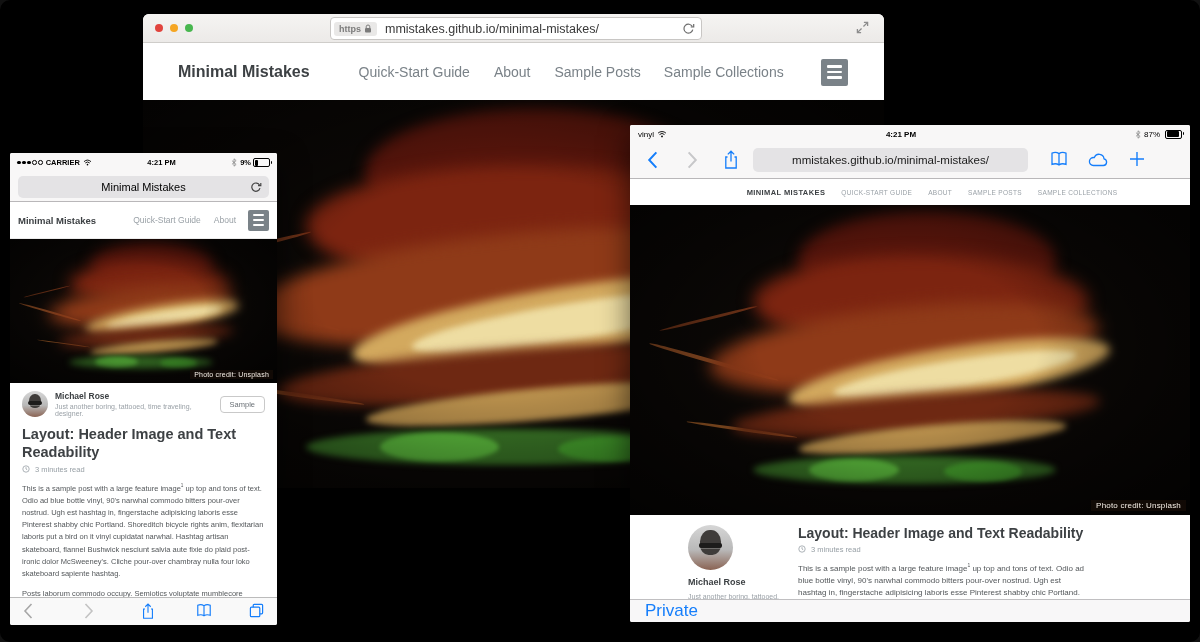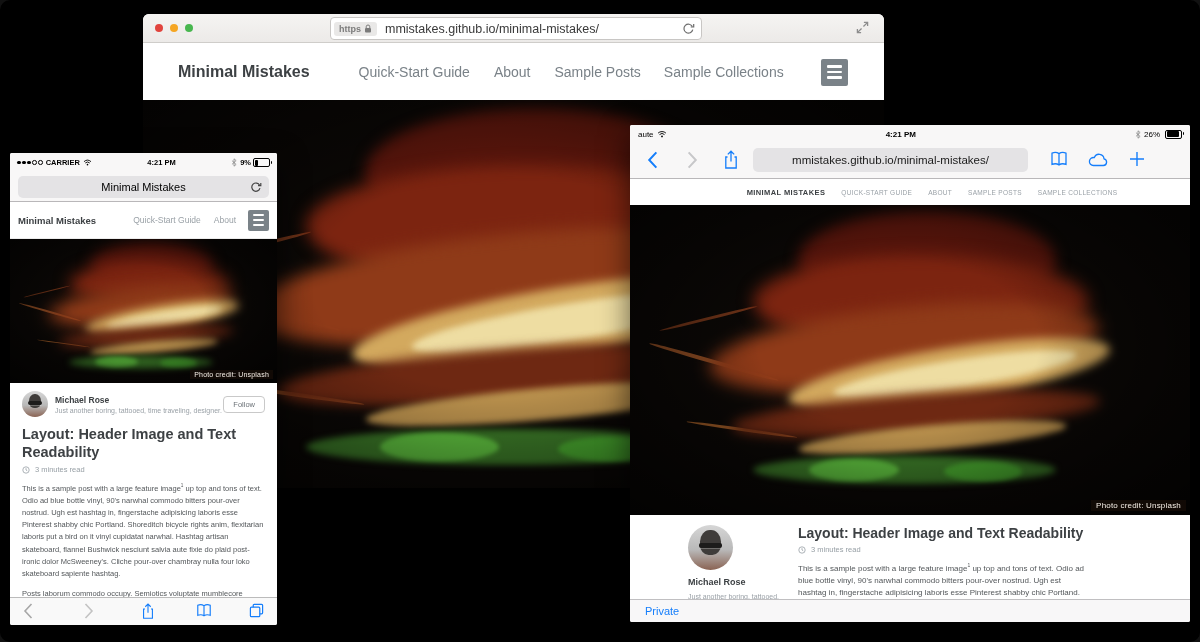--- a/index.html
+++ b/index.html
@@ -59,21 +59,21 @@
   .d-nav{height:58px;display:flex;align-items:center;padding:0 36px 0 35px;background:#fff;}
   .d-brand{font-size:16px;font-weight:bold;color:#3d4144;}
   .d-link{font-size:14px;color:#7a8288;}
   .d-link.l0{margin-left:49px;} .d-link.l1{margin-left:24px;} .d-link.l2{margin-left:24px;} .d-link.l3{margin-left:23px;}
   .burger{margin-left:auto;width:27px;height:27px;background:#7a8288;border-radius:2px;
           display:flex;flex-direction:column;justify-content:center;align-items:center;gap:3px;cursor:pointer;}
   .burger b{width:15px;height:2.5px;background:#fff;border-radius:1px;}
   .d-photo{top:86px;height:406px;}
   .d-content{position:absolute;top:492px;left:0;right:0;bottom:0;padding:26px 30px 0 187px;overflow:hidden;}
   .d-title{margin:0;font-size:21px;font-weight:bold;color:#3d4144;letter-spacing:-.2px;}
-  .meta{display:flex;align-items:flex-end;gap:5px;color:#98a0a6;}
+  .meta{display:flex;align-items:flex-start;gap:5px;color:#98a0a6;}
   .d-meta{margin-top:9px;font-size:13px;}
   .d-body{margin-top:13px;width:592px;font-size:15px;line-height:1.6;color:#53575a;}
   sup{font-size:.62em;}
 
   
   .iphone{left:10px;top:153px;width:267px;height:472px;border-radius:2px;z-index:3;
           box-shadow:0 10px 30px rgba(0,0,0,.6);}
   .i-status{height:19px;background:#f8f7f7;display:flex;align-items:center;padding:0 7px;
             font-size:7.5px;font-weight:bold;color:#000;}
   .sig{display:flex;gap:1.5px;align-items:center;margin-right:3px;}
@@ -138,21 +138,21 @@
   .p-side{width:118px;flex:none;padding-left:18px;box-sizing:border-box;}
   .p-side .avatar{width:45px;height:45px;}
   .p-name{margin-top:7px;font-size:9px;font-weight:bold;color:#3d4144;}
   .p-bio{margin-top:5px;font-size:7px;color:#9aa1a7;line-height:1.4;}
   .p-main{flex:1;padding-left:10px;}
   .p-title{margin:0;font-size:14px;font-weight:bold;color:#3d4144;}
   .p-meta{margin-top:4px;font-size:7.5px;}
   .p-body{margin-top:8px;width:292px;font-size:8px;line-height:1.5;color:#53575a;}
   .p-private{position:absolute;left:0;right:0;bottom:0;height:22px;background:#f8f7f8;
              border-top:1px solid #c0bfc1;display:flex;align-items:center;}
-  .p-private span{margin-left:15px;font-size:11px;color:#157efb;cursor:pointer;}
+  .p-private span{margin-left:15px;font-size:17px;color:#157efb;cursor:pointer;}
 </style>
 </head>
 <body>
 
 <div class="stage">
 
   <section class="win desktop">
     <div class="d-chrome">
       <span class="tl red"></span>
       <span class="tl yel"></span>
@@ -224,36 +224,36 @@
           </span>
         <span>3 minutes read</span>
       </div>
       <p class="d-body"><span>This is a sample post with a large feature image</span><sup>1</sup><span> up top and tons of text. Odio ad blue bottle vinyl, 90's narwhal commodo bitters pour-over nostrud. Ugh est hashtag in, fingerstache adipisicing laboris esse Pinterest shabby chic Portland. Shoreditch bicycle rights anim, flexitarian laboris put a bird on it vinyl cupidatat narwhal. Hashtag artisan skateboard, flannel Bushwick nesciunt salvia aute fixie do plaid post-ironic dolor McSweeney's. Cliche pour-over chambray nulla four loko skateboard sapiente hashtag.</span></p>
     </div>
   </section>
 
   <section class="win ipad">
     <div class="p-status">
       <span class="dev">
-        <span>aute</span>
+        <span>vinyl</span>
         <span class="ic">
             <svg width="10" height="8" viewBox="0 0 12 9">
               <path d="M1.3 3.4a7 7 0 0 1 9.4 0M3 5.2a4.4 4.4 0 0 1 6 0" fill="none" stroke="#000" stroke-width="1.1"></path>
               <circle cx="6" cy="7.4" r="1.1" fill="#000"></circle>
             </svg>
           </span>
       </span>
       <span class="p-time">4:21 PM</span>
       <span class="p-right">
         <span class="ic">
             <svg width="6" height="9" viewBox="0 0 7 11">
               <path d="M3.5 1v9M3.5 1l2.6 2.1L1 7.8M3.5 10l2.6-2.1L1 3.2" fill="none" stroke="#7f7f7f" stroke-width=".9"></path>
             </svg>
           </span>
-        <span>26%</span>
+        <span>87%</span>
         <span class="bat">
             <b style="width:12px"></b>
           </span>
       </span>
     </div>
 
     <div class="p-toolbar">
       <span class="ic p-tool back">
           <svg width="11" height="18" viewBox="0 0 10 16">
             <path d="M8.5 1 2 8l6.5 7" fill="none" stroke="currentColor" stroke-width="1.8"></path>
@@ -411,21 +411,21 @@
       <span class="credit">Photo credit: Unsplash</span>
     </div>
 
     <div class="i-content">
       <div class="i-author">
         <div class="avatar"></div>
         <div class="i-who">
           <div class="i-name">Michael Rose</div>
           <div class="i-bio">Just another boring, tattooed, time traveling, designer.</div>
         </div>
-        <button class="follow">Follow</button>
+        <button class="follow">Sample</button>
       </div>
       <h2 class="i-title">Layout: Header Image and Text Readability</h2>
       <div class="meta i-meta">
         <span class="ic">
             <svg width="8" height="8" viewBox="0 0 14 14">
               <circle cx="7" cy="7" r="5.6" fill="none" stroke="#98a0a6" stroke-width="1.4"></circle>
               <path d="M7 3.8V7l2.2 1.4" fill="none" stroke="#98a0a6" stroke-width="1.4"></path>
             </svg>
           </span>
         <span>3 minutes read</span>

